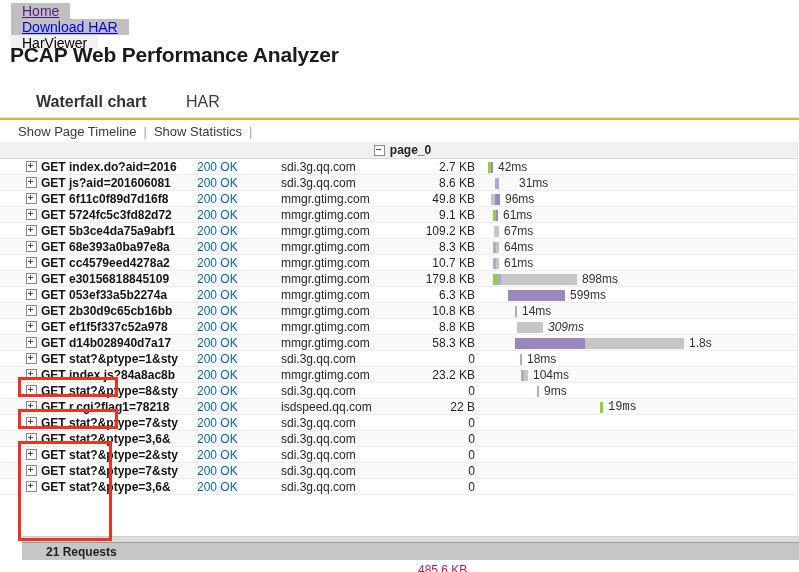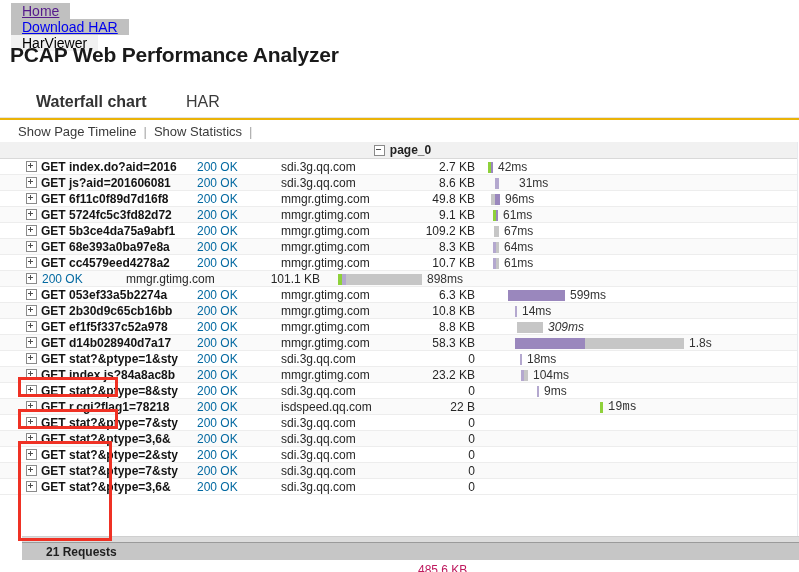--- a/index.html
+++ b/index.html
@@ -424,23 +424,24 @@
               <div class="seg-connect" style="width: 3px;"></div>
               <div class="seg-recv" style="width: 3px;"></div>
             </div>
             <div class="tlabel" style="left: 17px;">61ms</div>
           </div>
         </div>
         <div class="req-row alt">
           <div class="c-twisty">
             <span class="twisty plus"></span>
           </div>
-          <div class="c-status">200 OK</div>
-          <div class="c-domain">mmgr.gtimg.com</div>
-          <div class="c-size">101.1 KB</div>
+          <div class="c-url">GET e30156818845109</div>
+          <div class="c-status">200 OK</div>
+          <div class="c-domain">mmgr.gtimg.com</div>
+          <div class="c-size">179.8 KB</div>
           <div class="c-time">
             <div class="bar" style="left: 6px;">
               <div class="seg-dns" style="width: 4px;"></div>
               <div class="seg-connect" style="width: 4px;"></div>
               <div class="seg-recv" style="width: 76px;"></div>
             </div>
             <div class="tlabel" style="left: 95px;">898ms</div>
           </div>
         </div>
         <div class="req-row">

